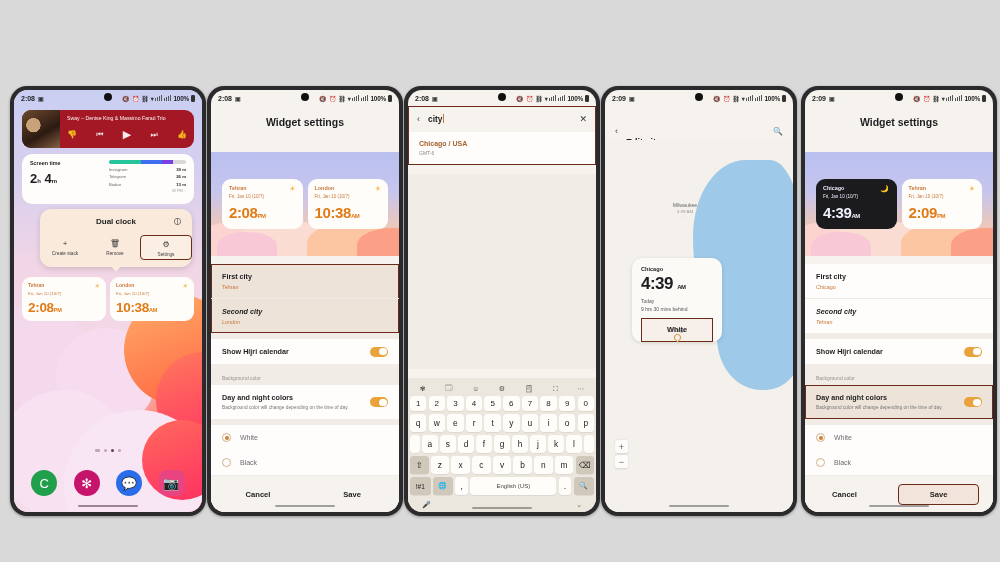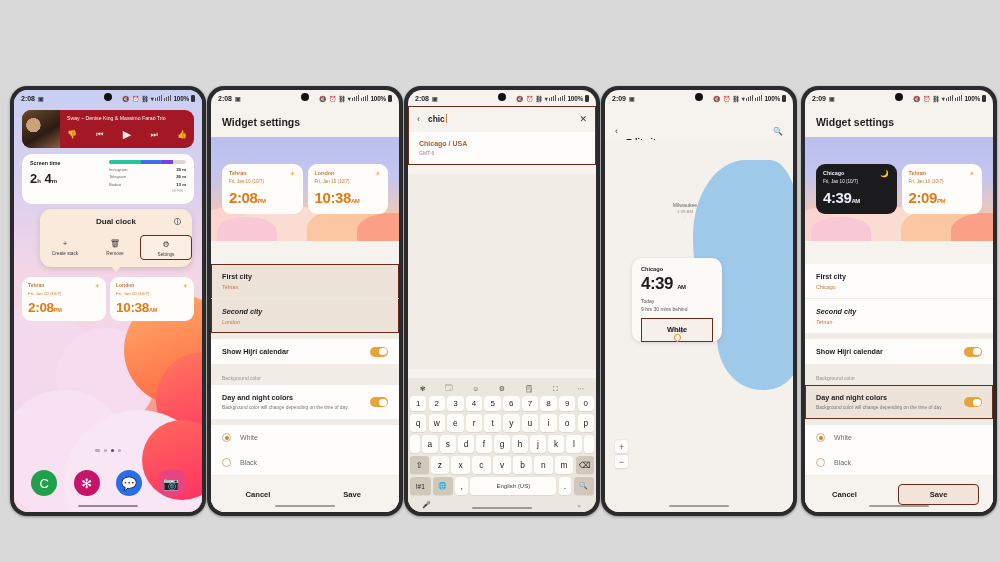--- a/index.html
+++ b/index.html
@@ -143,21 +143,21 @@
          align-items: center; justify-content: center; color: #fff; font-size: 13px; }
   .app.phone-ico { background: #21a04c; border-radius: 50%; }
   .app.gallery-ico { background: #c6146b; border-radius: 50%; }
   .app.msg-ico { background: #2a6dea; border-radius: 50%; }
   .app.cam-ico { background: #e8447f; border-radius: 8px; }
   .navbar { position: absolute; left: 50%; transform: translateX(-50%); bottom: 5px;
             width: 60px; height: 2.5px; border-radius: 2px; background: rgba(40,20,30,.45); z-index: 5; }
   .navbar.dark { background: rgba(60,60,60,.45); }
 
   
-  .set-title { padding: 10px 11px 9px 11px; font-size: 10.5px; font-weight: bold; color: #1d1d1f; background: #f6f3ee; }
+  .set-title { padding: 10px 11px 24px 11px; font-size: 10.5px; font-weight: bold; color: #1d1d1f; background: #f6f3ee; text-align: center; }
   .preview {
     position: relative; height: 104px; overflow: hidden;
     background: linear-gradient(180deg,#b9c0ef 0%, #c6c5ee 38%, #efc8b6 74%, #f4b9a5 100%);
   }
   .pv-cloud { position: absolute; border-radius: 50% 50% 0 0; }
   .pvc1 { width: 76px; height: 40px; left: -16px; bottom: -6px; background: #fbd3cf; }
   .pvc2 { width: 96px; height: 46px; left: 26px; bottom: -10px; background: #fbdcd2; }
   .pvc3 { width: 88px; height: 42px; left: 96px; bottom: -8px; background: #fdc6a3; }
   .pvc4 { width: 70px; height: 34px; left: 146px; bottom: -6px; background: #fb9f86; }
   .pvc5 { width: 60px; height: 28px; left: 6px; bottom: -4px; background: #f9c8d6; }
@@ -505,21 +505,21 @@
           <span class="bars"></span>
           <span class="bars"></span>
           <span>100%</span>
           <span class="batt"></span>
         </div>
       </div>
       <div class="search-blank"></div>
       <div class="hl-box" style="position:relative;z-index:3;">
         <div class="search-bar">
           <span class="sb-back">‹</span>
-          <span class="sb-text"><span>chic</span><span class="caret"></span></span>
+          <span class="sb-text"><span>city</span><span class="caret"></span></span>
           <span class="sb-clear">✕</span>
         </div>
         <div class="result">
           <div class="res-title">Chicago / USA</div>
           <div class="res-sub">GMT-6</div>
         </div>
       </div>
 
       <div class="kb">
         <div class="kb-toolbar">

